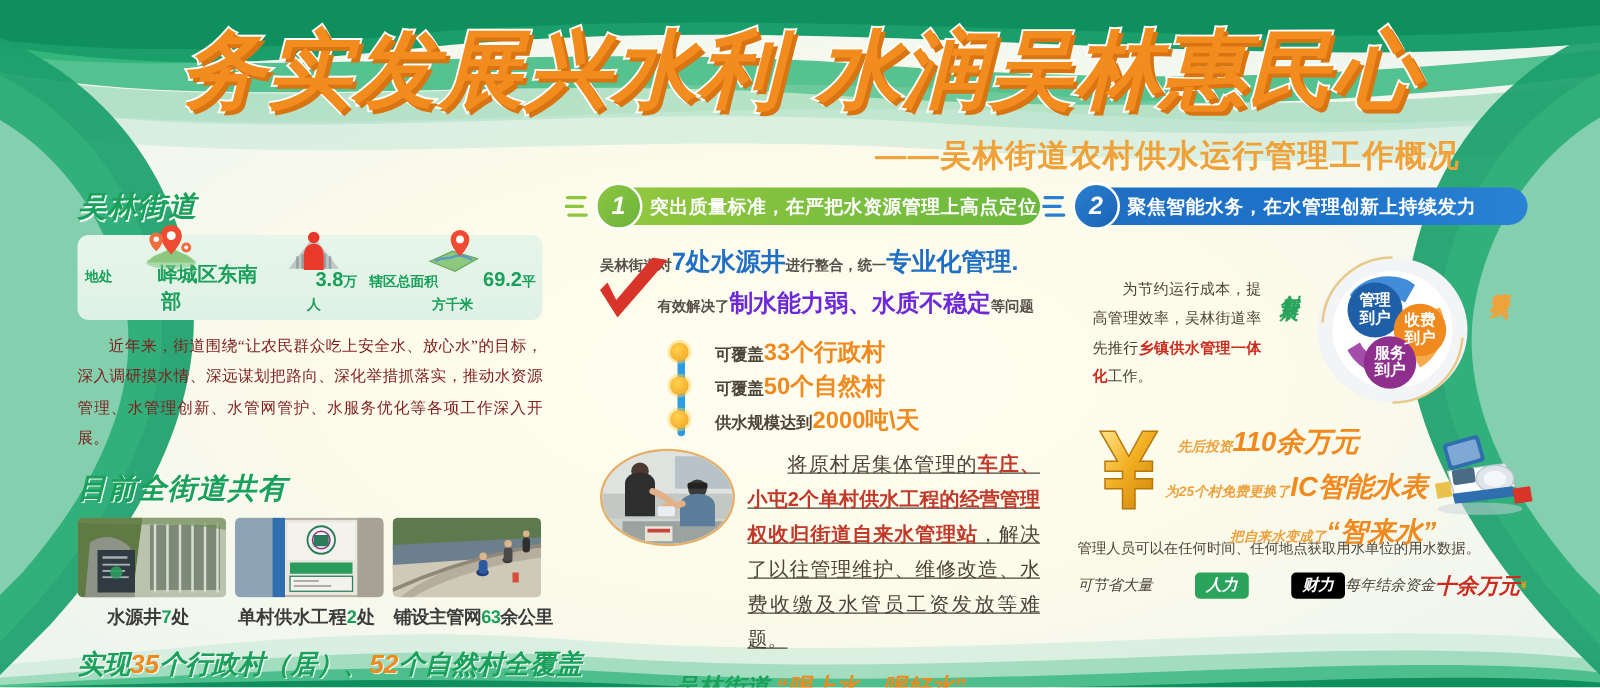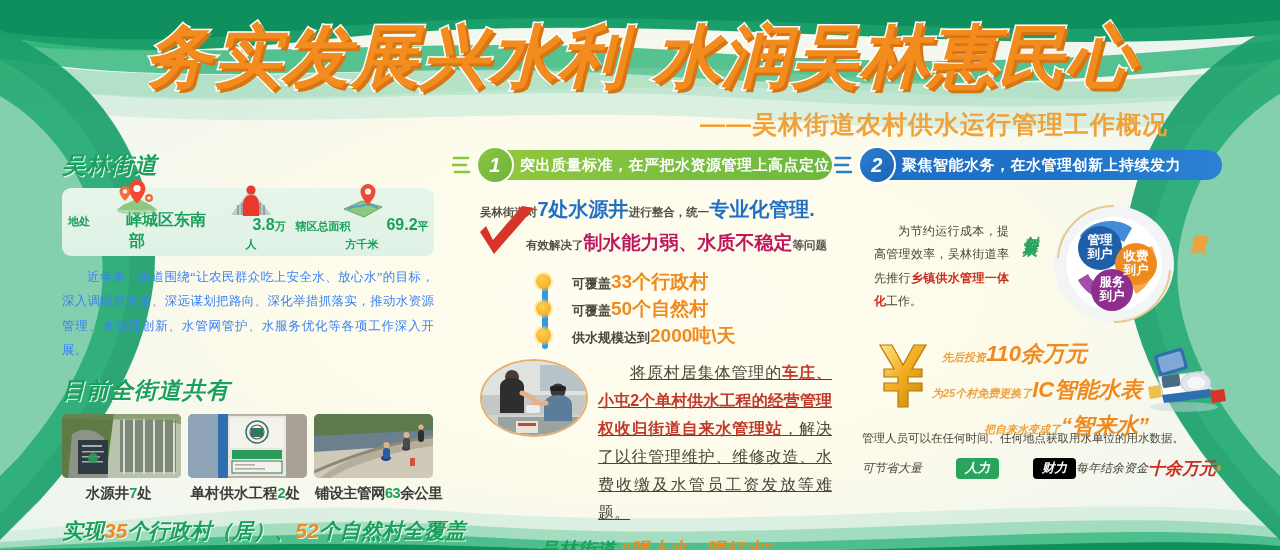--- a/index.html
+++ b/index.html
@@ -63,21 +63,21 @@
   .info-cell{ position:relative; text-align:center; padding-bottom:4px; }
   .info-cell.c1{ width:150px; }
   .info-cell.c2{ width:78px; }
   .info-cell.c3{ width:144px; }
   .ic{ position:absolute; left:0; right:0; top:-34px; height:40px; display:flex; align-items:center; justify-content:center; }
   .info-label{ font-size:11px; font-weight:bold; color:#19a05a; }
   .info-val{ font-size:16px; font-weight:bold; color:#19a05a;padding-left:36px; }
   .info-unit{ font-size:11px; font-weight:bold; color:#19a05a; }
 
   .para{
-    margin-top:9px; font-size:12.5px; line-height:1.95; color:#3b82f6;
+    margin-top:9px; font-size:12.5px; line-height:1.95; color:#7f1d1d;
     text-align:justify; text-indent:2em;
     font-family:"Liberation Serif","DejaVu Serif",serif;
   }
 
   .col-head-green2{ margin-top:12px; }
 
   .photos{ margin-top:8px; display:flex; gap:7px; }
   .photo{ width:119px; height:64px; border-radius:5px; overflow:hidden; position:relative; }
   .caps{ margin-top:6px; display:flex; gap:13px; }
   .cap{ width:119px; text-align:center; font-size:14.5px; font-weight:bold; color:#3b3b3b; white-space:nowrap; }
@@ -107,21 +107,21 @@
   .banner.green .b-badge{ background:linear-gradient(135deg,#8cc63f,#6cb33e); }
   .banner.blue  .b-badge{ background:linear-gradient(135deg,#2a7fd0,#1b63b5); }
   .b-lines{ position:absolute; left:-28px; top:4px; width:28px; height:22px; }
 
   
   .mid-line1{ margin-top:16px; font-size:14px; color:#4b4438; white-space:nowrap; font-weight:bold; }
   .mid-line1 .sm{ font-size:11.5px; font-weight:bold; color:#55504a; }
   .mid-line1 .bl{ color:#1f6fc4; font-size:20px; }
   .mid-line2{ margin-top:7px; padding-left:46px; font-size:14px; white-space:nowrap; font-weight:bold; position:relative; }
   .mid-line2 .sm{ font-size:11.5px; color:#55504a; }
-  .mid-line2 .bl{ color:#be185d; font-size:19px; }
+  .mid-line2 .bl{ color:#6d28d9; font-size:19px; }
   .check{ position:absolute; left:-2px; top:-24px; width:58px; height:52px; }
 
   .bullets{ margin-top:12px; padding-left:58px; position:relative; }
   .bullets .bar{ position:absolute; left:62px; top:7px; width:6px; height:74px; background:#2e9ce0; border-radius:3px; }
   .brow{ height:27px; display:flex; align-items:center; position:relative;padding-left:12px; }
   .bdot{
     position:absolute; left:-2px; width:15px; height:15px; border-radius:50%;
     background:radial-gradient(circle at 40% 35%,#ffd24d,#f0a020);
     box-shadow:0 0 0 2px rgba(255,210,80,.45);
   }

